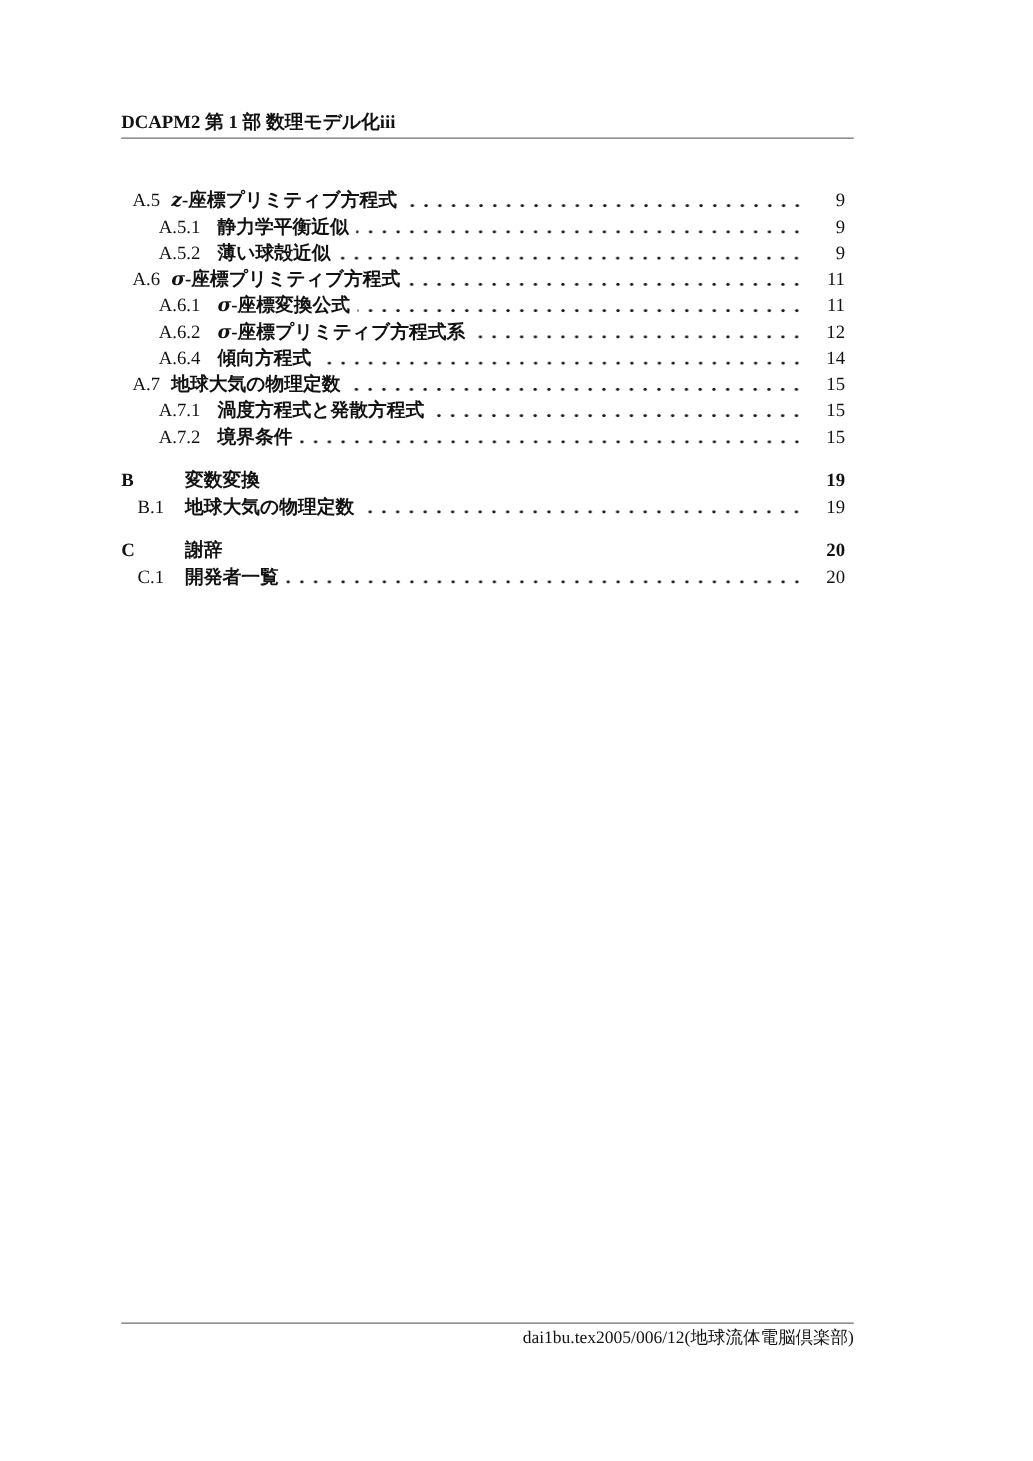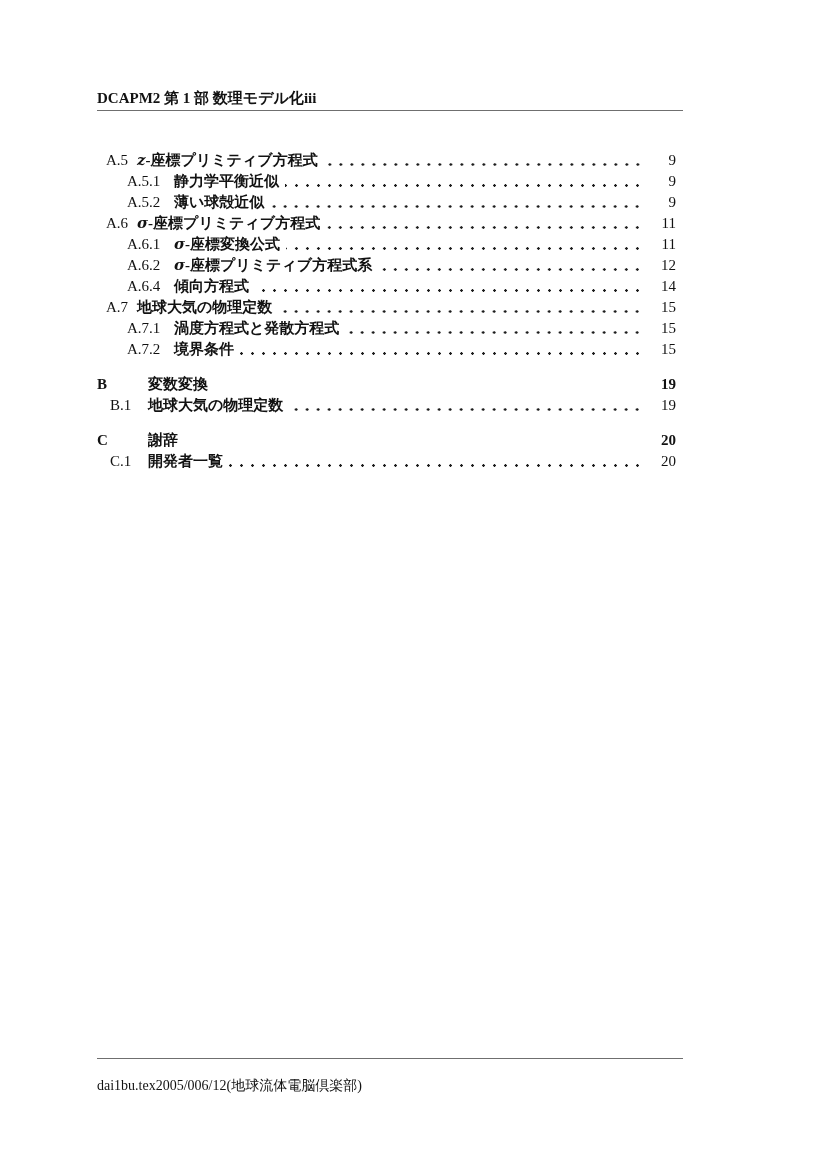--- a/index.html
+++ b/index.html
@@ -65,23 +65,23 @@
   .row.chapter .label{margin-left:0;width:51px;}
   .row.chapter .leader{background-image:none;}
   .row.section .label{margin-left:13px;width:38px;}
   .row.section.appendix .label{margin-left:9px;width:31px;}
   .row.subsection .label{margin-left:30px;width:47px;}
   
   .footer{
     position:absolute;
     left:0;right:0;top:1058px;
     border-top:1px solid var(--rule-color);
-    padding-top:19px;
+    padding-top:4px;
     display:flex;
-    justify-content:flex-start;
+    justify-content:flex-end;
     align-items:baseline;
     font-size:14px;
     line-height:16px;
   }
 </style>
 </head>
 <body>
 
 <div class="page">
   <div class="content">

